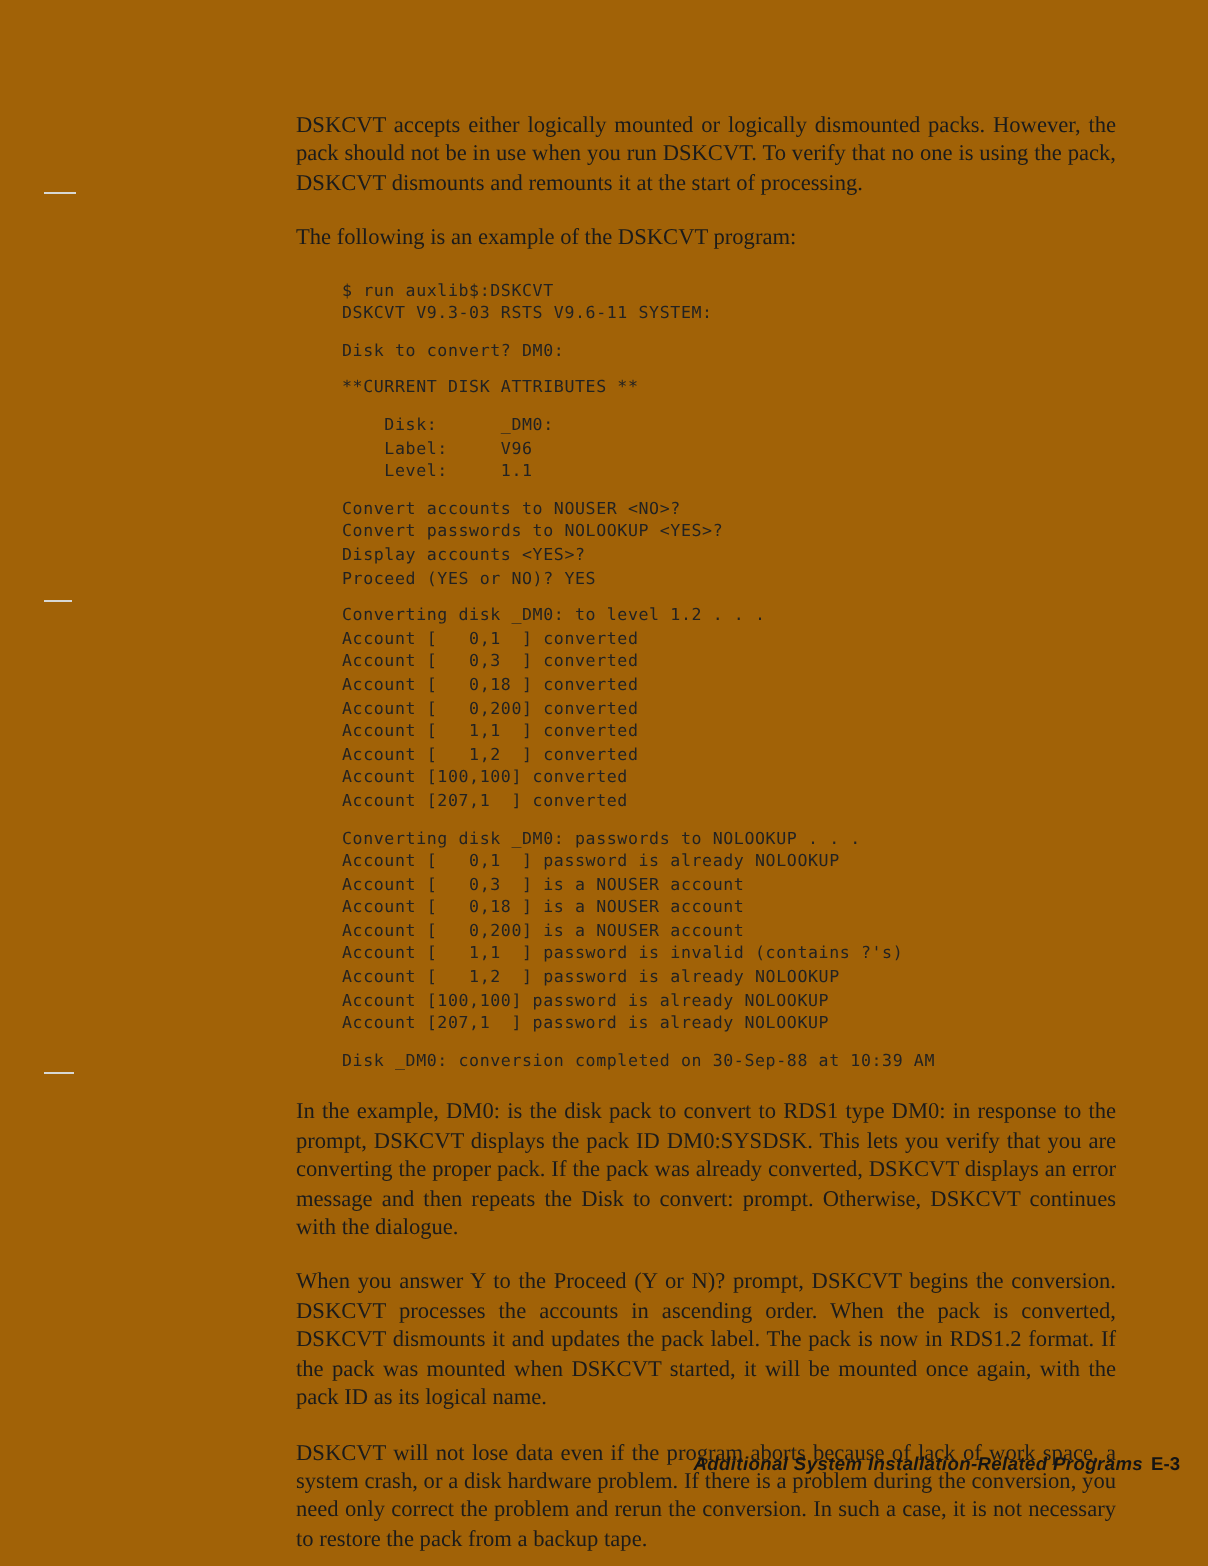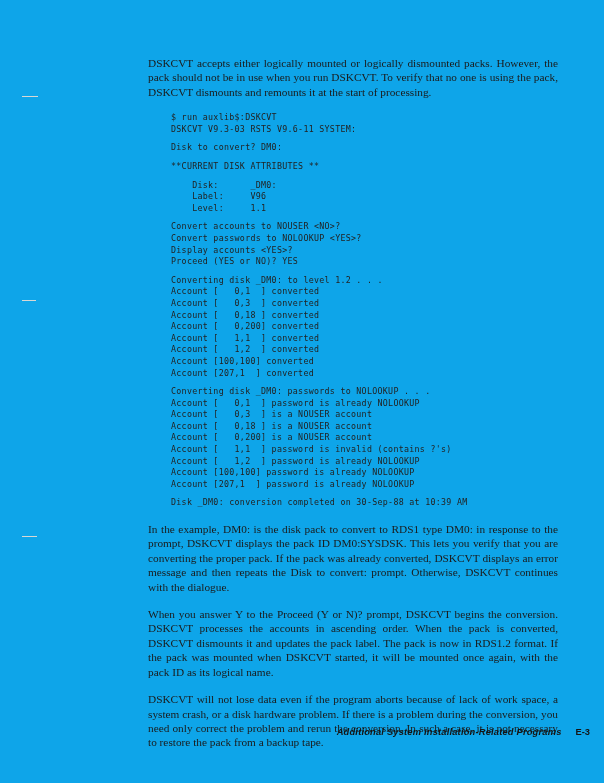--- a/index.html
+++ b/index.html
@@ -11,21 +11,21 @@
     width: 604px;
     height: 783px;
     position: relative;
     font-family: "Liberation Serif", serif;
     color: #1a1a1a;
     overflow: hidden;
   }
   .page {
     position: absolute;
     inset: 0;
-    background: #0ea5e9;
+    background: #a16207;
   }
   .content {
     position: absolute;
     left: 148px;
     top: 56px;
     width: 410px;
   }
   p.para {
     font-family: "Liberation Serif", serif;
     font-size: 11.3px;
@@ -66,21 +66,21 @@
     font-weight: bold;
     font-style: italic;
     color: #141414;
     letter-spacing: 0.2px;
   }
   .footer .fpage {
     font-family: "Liberation Sans", sans-serif;
     font-size: 9.3px;
     font-weight: bold;
     color: #141414;
-    margin-left: 14px;
+    margin-left: 4px;
   }
   .edge-mark {
     position: absolute;
     background: #d8d8d4;
   }
   .edge-mark.m1 { left: 22px; top: 96px; width: 16px; height: 1px; }
   .edge-mark.m2 { left: 22px; top: 300px; width: 14px; height: 1px; }
   .edge-mark.m3 { left: 22px; top: 536px; width: 15px; height: 1px; }
 </style>
 </head>
@@ -88,20 +88,21 @@
 
 <div class="page">
 
   <div class="edge-mark m1"></div>
   <div class="edge-mark m2"></div>
   <div class="edge-mark m3"></div>
 
   <div class="content">
 
     <p class="para">DSKCVT accepts either logically mounted or logically dismounted packs. However, the pack should not be in use when you run DSKCVT. To verify that no one is using the pack, DSKCVT dismounts and remounts it at the start of processing.</p>
+    <p class="para">The following is an example of the DSKCVT program:</p>
 
     <div class="listing"><span class="line">$ run auxlib$:DSKCVT</span><span class="line">DSKCVT V9.3-03 RSTS V9.6-11 SYSTEM:</span><span class="blank"></span><span class="line">Disk to convert? DM0:</span><span class="blank"></span><span class="line">**CURRENT DISK ATTRIBUTES **</span><span class="blank"></span><span class="line">    Disk:      _DM0:</span><span class="line">    Label:     V96</span><span class="line">    Level:     1.1</span><span class="blank"></span><span class="line">Convert accounts to NOUSER &lt;NO&gt;?</span><span class="line">Convert passwords to NOLOOKUP &lt;YES&gt;?</span><span class="line">Display accounts &lt;YES&gt;?</span><span class="line">Proceed (YES or NO)? YES</span><span class="blank"></span><span class="line">Converting disk _DM0: to level 1.2 . . .</span><span class="line">Account [   0,1  ] converted</span><span class="line">Account [   0,3  ] converted</span><span class="line">Account [   0,18 ] converted</span><span class="line">Account [   0,200] converted</span><span class="line">Account [   1,1  ] converted</span><span class="line">Account [   1,2  ] converted</span><span class="line">Account [100,100] converted</span><span class="line">Account [207,1  ] converted</span><span class="blank"></span><span class="line">Converting disk _DM0: passwords to NOLOOKUP . . .</span><span class="line">Account [   0,1  ] password is already NOLOOKUP</span><span class="line">Account [   0,3  ] is a NOUSER account</span><span class="line">Account [   0,18 ] is a NOUSER account</span><span class="line">Account [   0,200] is a NOUSER account</span><span class="line">Account [   1,1  ] password is invalid (contains ?'s)</span><span class="line">Account [   1,2  ] password is already NOLOOKUP</span><span class="line">Account [100,100] password is already NOLOOKUP</span><span class="line">Account [207,1  ] password is already NOLOOKUP</span><span class="blank"></span><span class="line">Disk _DM0: conversion completed on 30-Sep-88 at 10:39 AM</span></div>
 
     <p class="para">In the example, DM0: is the disk pack to convert to RDS1 type DM0: in response to the prompt, DSKCVT displays the pack ID DM0:SYSDSK. This lets you verify that you are converting the proper pack. If the pack was already converted, DSKCVT displays an error message and then repeats the Disk to convert: prompt. Otherwise, DSKCVT continues with the dialogue.</p>
     <p class="para">When you answer Y to the Proceed (Y or N)? prompt, DSKCVT begins the conversion. DSKCVT processes the accounts in ascending order. When the pack is converted, DSKCVT dismounts it and updates the pack label. The pack is now in RDS1.2 format. If the pack was mounted when DSKCVT started, it will be mounted once again, with the pack ID as its logical name.</p>
     <p class="para">DSKCVT will not lose data even if the program aborts because of lack of work space, a system crash, or a disk hardware problem. If there is a problem during the conversion, you need only correct the problem and rerun the conversion. In such a case, it is not necessary to restore the pack from a backup tape.</p>
 
   </div>
 
   <div class="footer">

